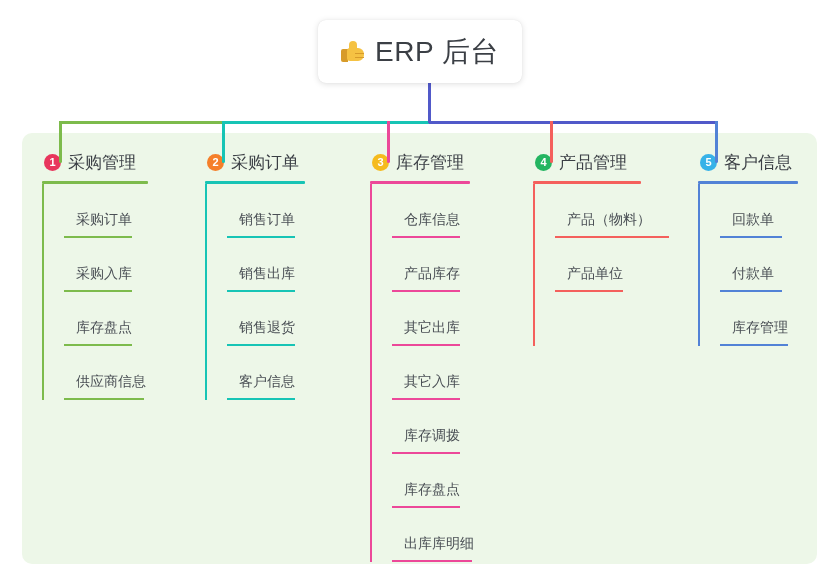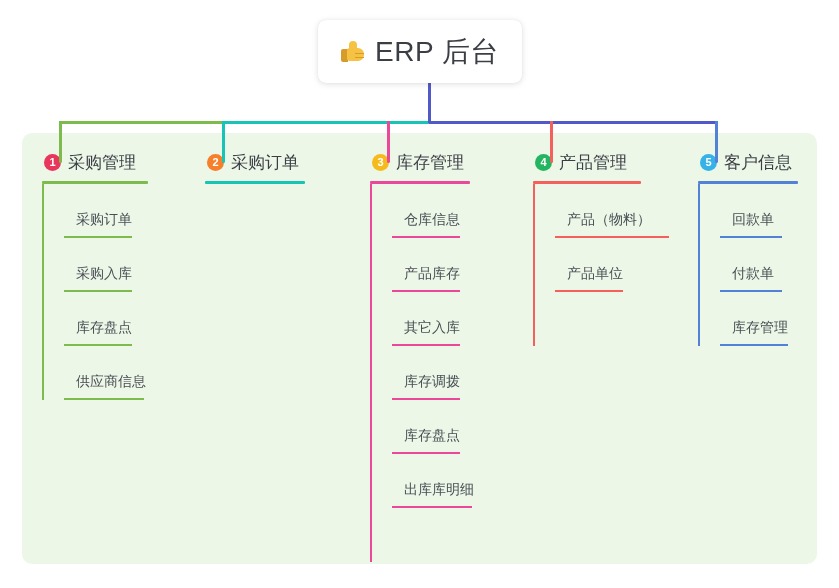--- a/index.html
+++ b/index.html
@@ -245,38 +245,61 @@
           <div class="leaf-underline" style="background: rgb(125, 187, 76); width: 80px;"></div>
         </div>
       </div>
     </div>
     <div class="column" style="left: 205px; top: 149px; width: 140px;">
       <div class="col-head">
         <span class="badge" style="background: rgb(245, 127, 42);">2</span>
         <span class="col-title">采购订单</span>
       </div>
       <div class="col-rule" style="background: rgb(23, 196, 181); width: 100px;"></div>
+      <div class="col-body">
+        <div class="spine" style="background: rgb(23, 196, 181); height: 216px;"></div>
+        <div class="leaf">
+          <span class="leaf-label">销售订单</span>
+          <div class="leaf-underline" style="background: rgb(23, 196, 181); width: 68px;"></div>
+        </div>
+        <div class="leaf">
+          <span class="leaf-label">销售出库</span>
+          <div class="leaf-underline" style="background: rgb(23, 196, 181); width: 68px;"></div>
+        </div>
+        <div class="leaf">
+          <span class="leaf-label">销售退货</span>
+          <div class="leaf-underline" style="background: rgb(23, 196, 181); width: 68px;"></div>
+        </div>
+        <div class="leaf">
+          <span class="leaf-label">客户信息</span>
+          <div class="leaf-underline" style="background: rgb(23, 196, 181); width: 68px;"></div>
+        </div>
+      </div>
     </div>
     <div class="column" style="left: 370px; top: 149px; width: 140px;">
       <div class="col-head">
         <span class="badge" style="background: rgb(245, 187, 29);">3</span>
         <span class="col-title">库存管理</span>
       </div>
       <div class="col-rule" style="background: rgb(236, 72, 153); width: 100px;"></div>
       <div class="col-body">
         <div class="spine" style="background: rgb(236, 72, 153); height: 378px;"></div>
         <div class="leaf">
           <span class="leaf-label">仓库信息</span>
           <div class="leaf-underline" style="background: rgb(236, 72, 153); width: 68px;"></div>
         </div>
         <div class="leaf">
           <span class="leaf-label">产品库存</span>
           <div class="leaf-underline" style="background: rgb(236, 72, 153); width: 68px;"></div>
         </div>
         <div class="leaf">
+          <span class="leaf-label">其它出库</span>
+          <div class="leaf-underline" style="background: rgb(236, 72, 153); width: 68px;"></div>
+        </div>
+        <div class="leaf">
           <span class="leaf-label">其它入库</span>
           <div class="leaf-underline" style="background: rgb(236, 72, 153); width: 68px;"></div>
         </div>
         <div class="leaf">
           <span class="leaf-label">库存调拨</span>
           <div class="leaf-underline" style="background: rgb(236, 72, 153); width: 68px;"></div>
         </div>
         <div class="leaf">
           <span class="leaf-label">库存盘点</span>
           <div class="leaf-underline" style="background: rgb(236, 72, 153); width: 68px;"></div>

